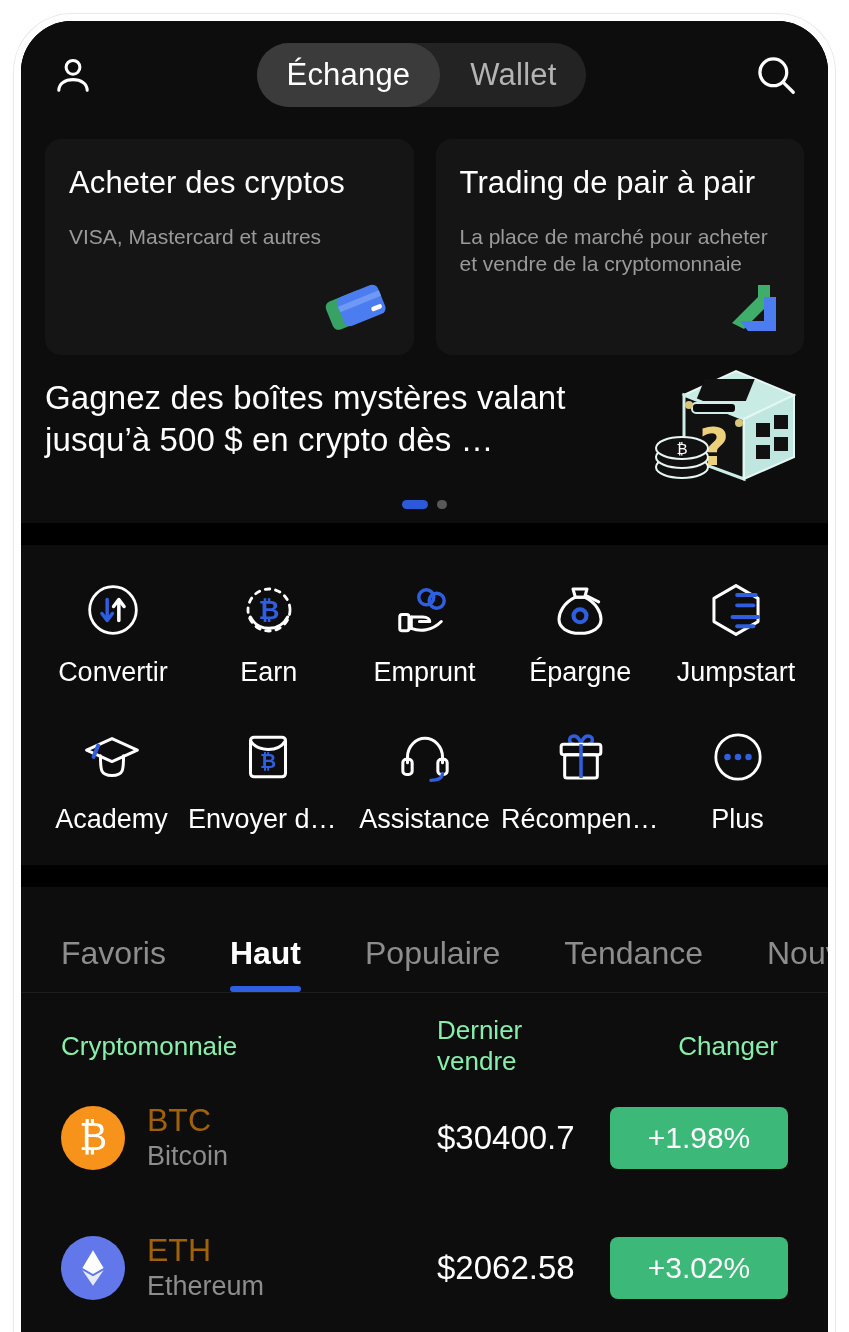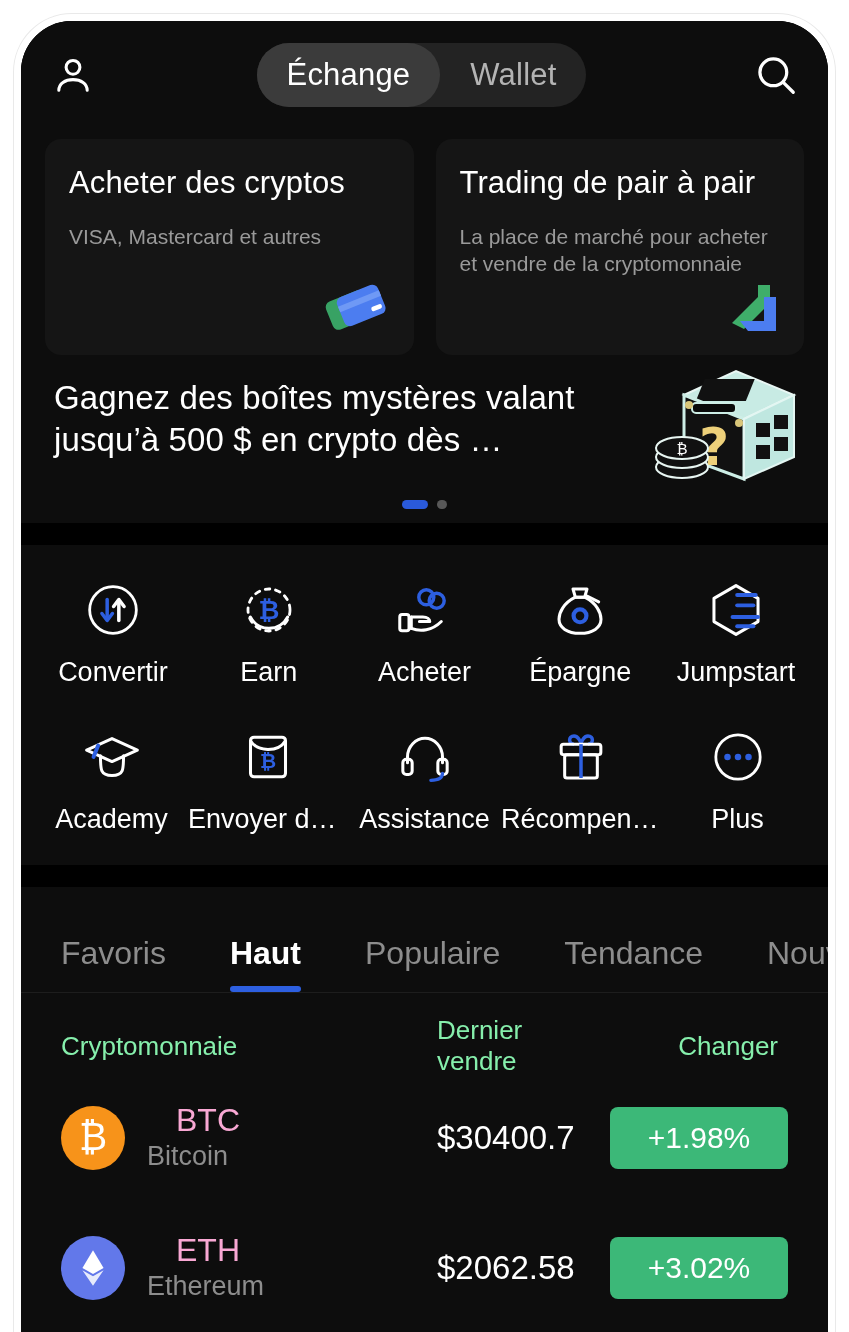--- a/index.html
+++ b/index.html
@@ -80,21 +80,21 @@
 
   
   .banner {
     position: relative;
     height: 168px;
     padding: 22px 24px 0 24px;
     background: #0d0d0d;
   }
   .banner-text {
     font-size: 33px; color: #ffffff; line-height: 1.28;
-    max-width: 600px; letter-spacing: .1px; margin-left: 9px;
+    max-width: 600px; letter-spacing: .1px;
   }
   .banner-art { position: absolute; right: 20px; top: 6px; }
   .dots {
     position: absolute; left: 0; right: 0; bottom: 14px;
     display: flex; justify-content: center; align-items: center; gap: 9px;
   }
   .dot { width: 10px; height: 9px; border-radius: 5px; background: #585858; }
   .dot.active { width: 26px; background: #2a5ada; }
 
   .divider-band { height: 22px; background: #000000; }
@@ -149,21 +149,21 @@
   .row {
     display: flex; align-items: center;
     padding: 0 40px; height: 130px;
   }
   .coin { flex: 0 0 370px; display: flex; align-items: center; gap: 22px; }
   .coin-logo {
     width: 64px; height: 64px; border-radius: 50%;
     display: flex; align-items: center; justify-content: center;
     font-size: 38px; color: #fff; flex: none;
   }
-  .coin-sym { font-size: 32px; color: #f9a8d4; line-height: 1.15; margin-left: 29px; }
+  .coin-sym { font-size: 32px; color: #a16207; line-height: 1.15; }
   .coin-name { font-size: 27px; color: #8d8d8d; line-height: 1.3; margin-top: 0; }
   .price { flex: 1 1 auto; font-size: 33px; color: #ffffff; padding-left: 6px; }
   .badge {
     flex: 0 0 178px; height: 62px; border-radius: 8px;
     display: flex; align-items: center; justify-content: center;
     font-size: 30px; color: #ffffff;
   }
 </style>
 </head>
 <body>
@@ -294,21 +294,21 @@
             <div class="action-ico">
               <svg width="60" height="56" viewBox="0 0 52 48" fill="none">
                 <circle cx="28" cy="13" r="6.5" stroke="#2d5fe0" stroke-width="3"></circle>
                 <circle cx="37" cy="16" r="6.5" stroke="#2d5fe0" stroke-width="3"></circle>
                 <rect x="5" y="28" width="8" height="14" rx="2" stroke="#ffffff" stroke-width="2.6"></rect>
                 <path d="M15 30 h10 c4 0 6 2 6 4 h-9" stroke="#ffffff" stroke-width="2.6" stroke-linecap="round" stroke-linejoin="round" fill="none"></path>
                 <path d="M15 40 c8 3 18 2 26 -6" stroke="#ffffff" stroke-width="2.6" stroke-linecap="round" fill="none"></path>
                 <path d="M15 30 v10" stroke="#ffffff" stroke-width="2.6" stroke-linecap="round"></path>
               </svg>
             </div>
-            <div class="action-label">Acheter</div>
+            <div class="action-label">Emprunt</div>
           </div>
 
           <div class="action">
             <div class="action-ico">
               <svg width="56" height="56" viewBox="0 0 48 48" fill="none">
                 <path d="M18 6 h12 l-2 7 h-8 Z" stroke="#ffffff" stroke-width="2.6" stroke-linejoin="round"></path>
                 <path d="M20 13 C10 18 6 26 6 32 C6 39 13 44 24 44 C35 44 42 39 42 32 C42 26 38 18 28 13 Z" stroke="#ffffff" stroke-width="2.6" fill="none"></path>
                 <path d="M30 12 L40 17" stroke="#ffffff" stroke-width="2.6" stroke-linecap="round"></path>
                 <circle cx="24" cy="29" r="5.5" stroke="#2d5fe0" stroke-width="3.6"></circle>
               </svg>

